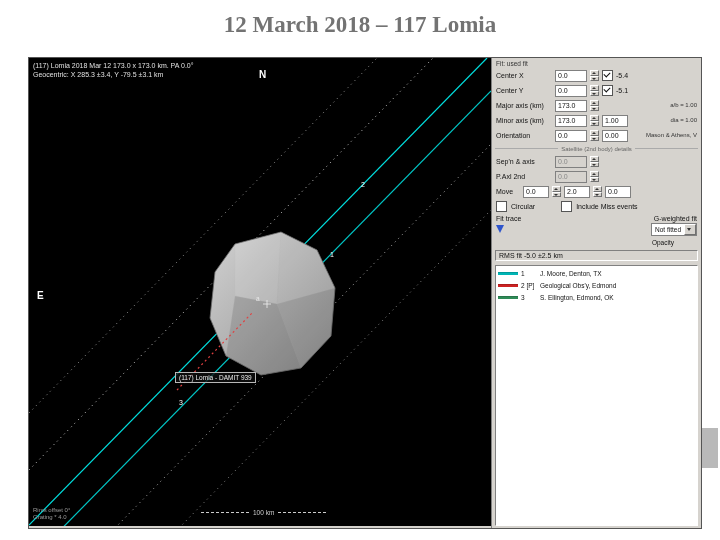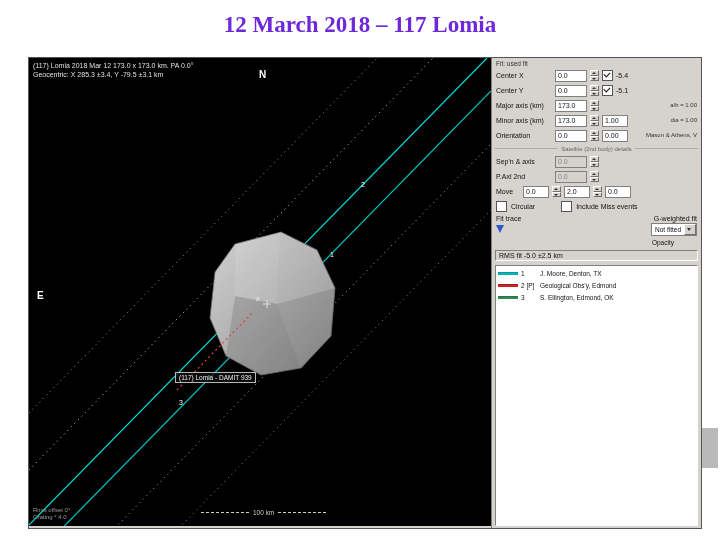--- a/index.html
+++ b/index.html
@@ -2,21 +2,21 @@
 <html><head>
 <meta charset="utf-8">
 <style>
   html,body{margin:0;padding:0;}
   body{
     width:720px;height:540px;position:relative;overflow:hidden;
     background:#ffffff;font-family:"Liberation Sans",sans-serif;
   }
   .slide-title{
     position:absolute;top:12px;left:0;width:720px;text-align:center;
-    font-family:"Liberation Serif",serif;font-weight:bold;font-size:23px;color:#6d28d9;
+    font-family:"Liberation Serif",serif;font-weight:bold;font-size:23px;color:#737373;
   }
   .app-window{
     position:absolute;left:28px;top:57px;width:672px;height:470px;
     display:flex;border:1px solid #555;background:#d6d3ce;
   }
   
   .plot{position:relative;width:462px;height:468px;background:#000;flex:none;overflow:hidden;}
   .plot svg{position:absolute;left:0;top:0;}
   .plot-header{position:absolute;left:4px;top:3px;color:#e0e0e0;font-size:7px;line-height:9px;}
   .n-label{position:absolute;left:230px;top:11px;color:#fff;font-weight:bold;font-size:10px;}

